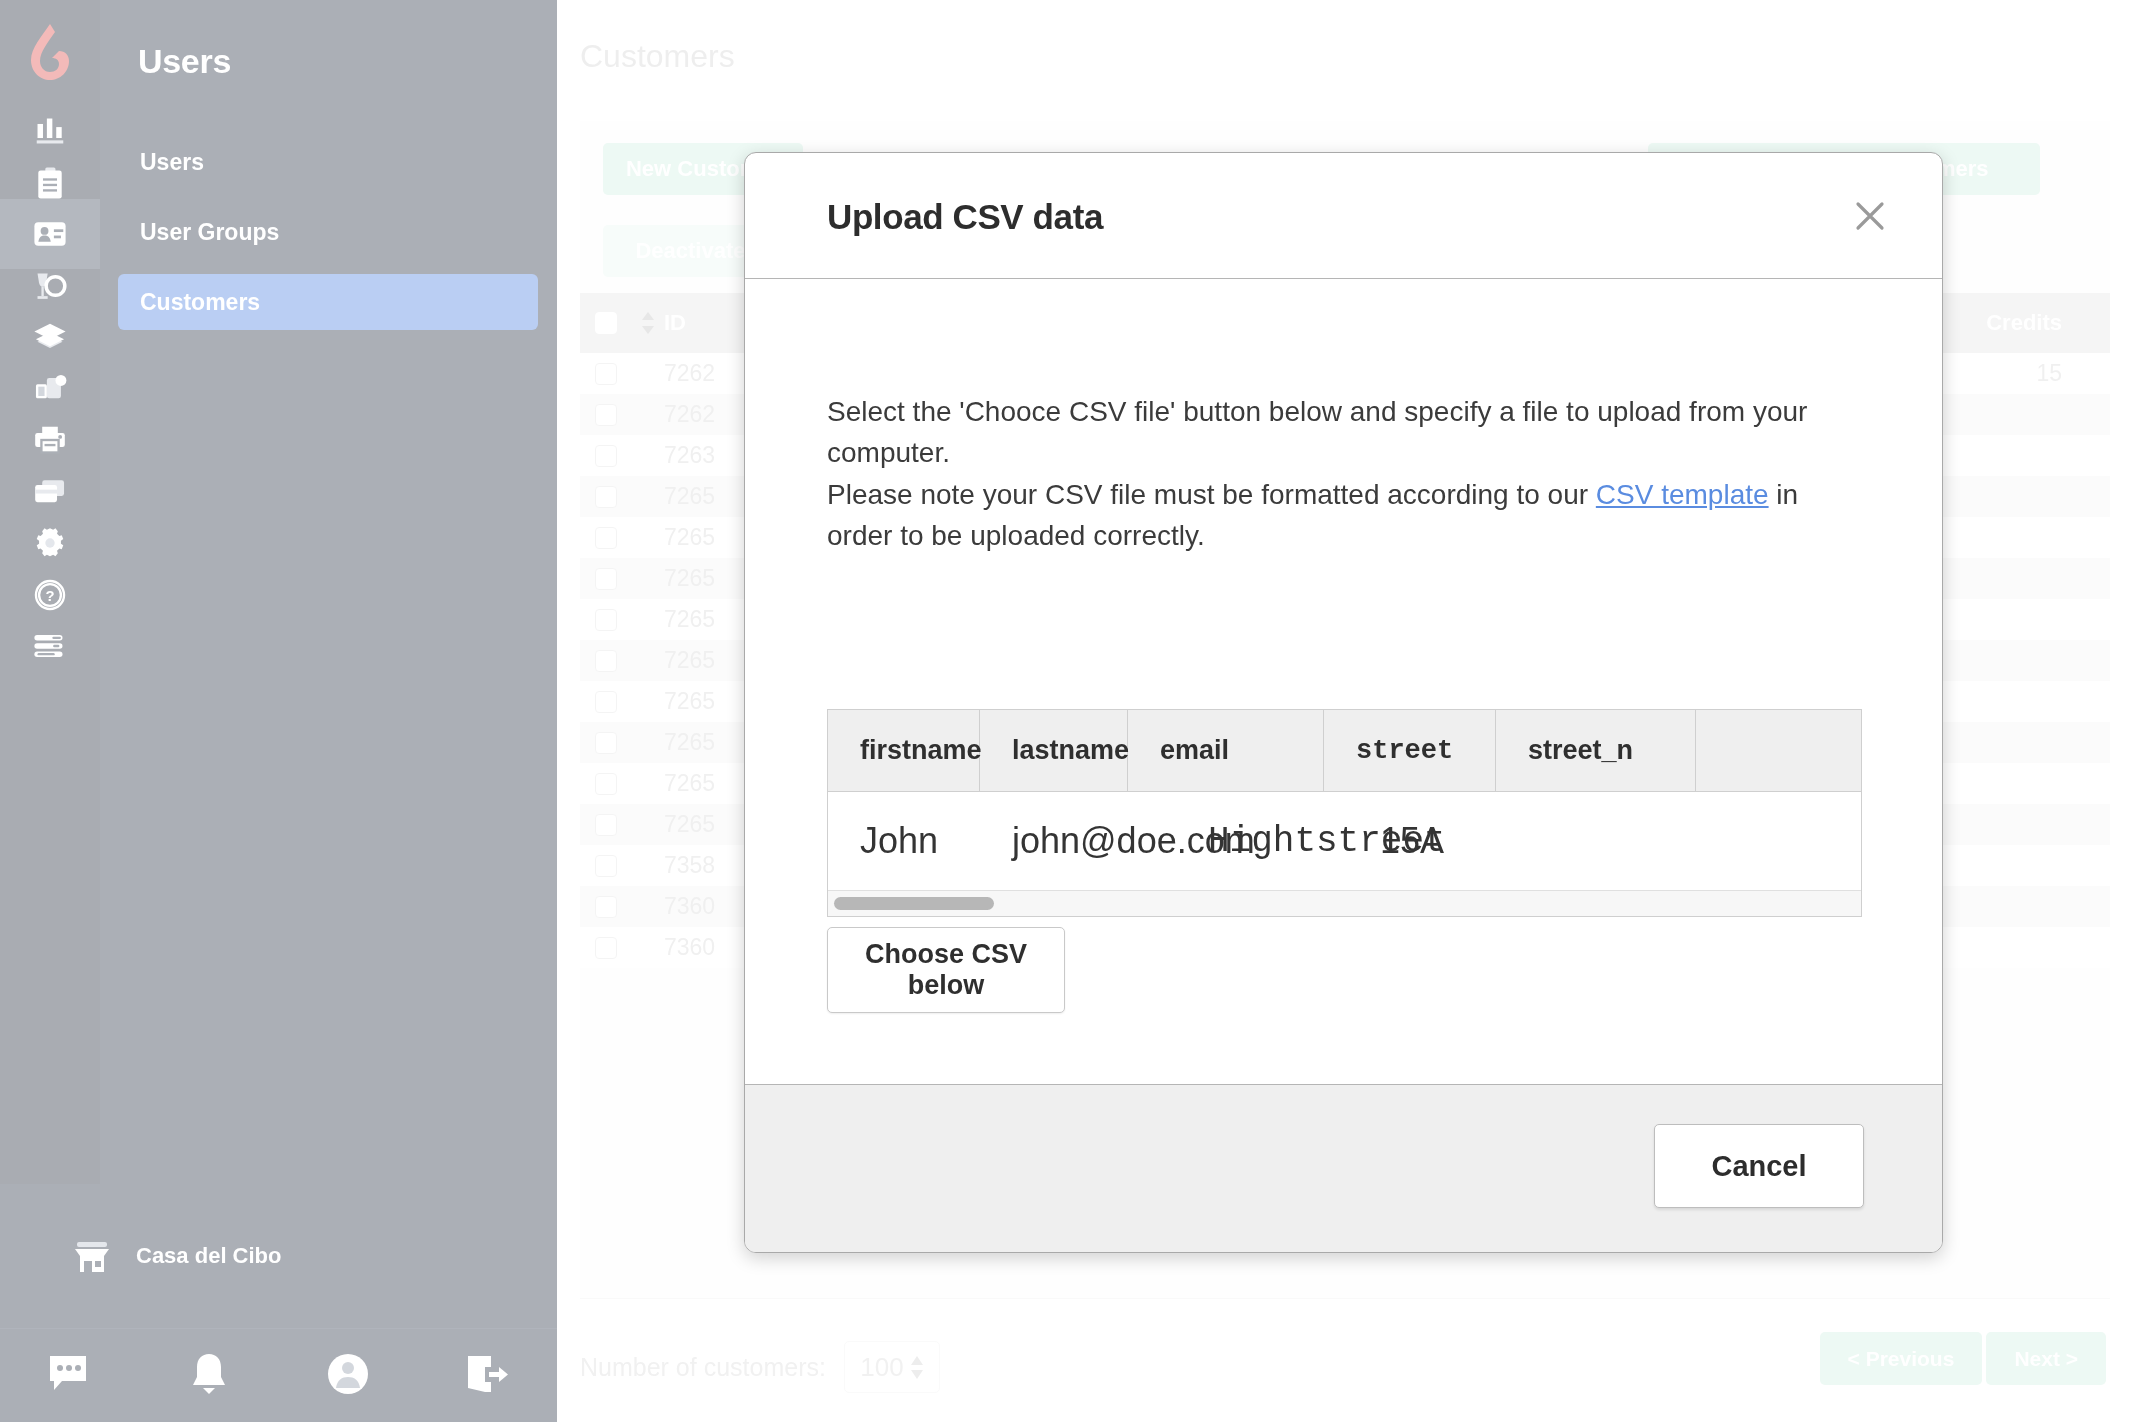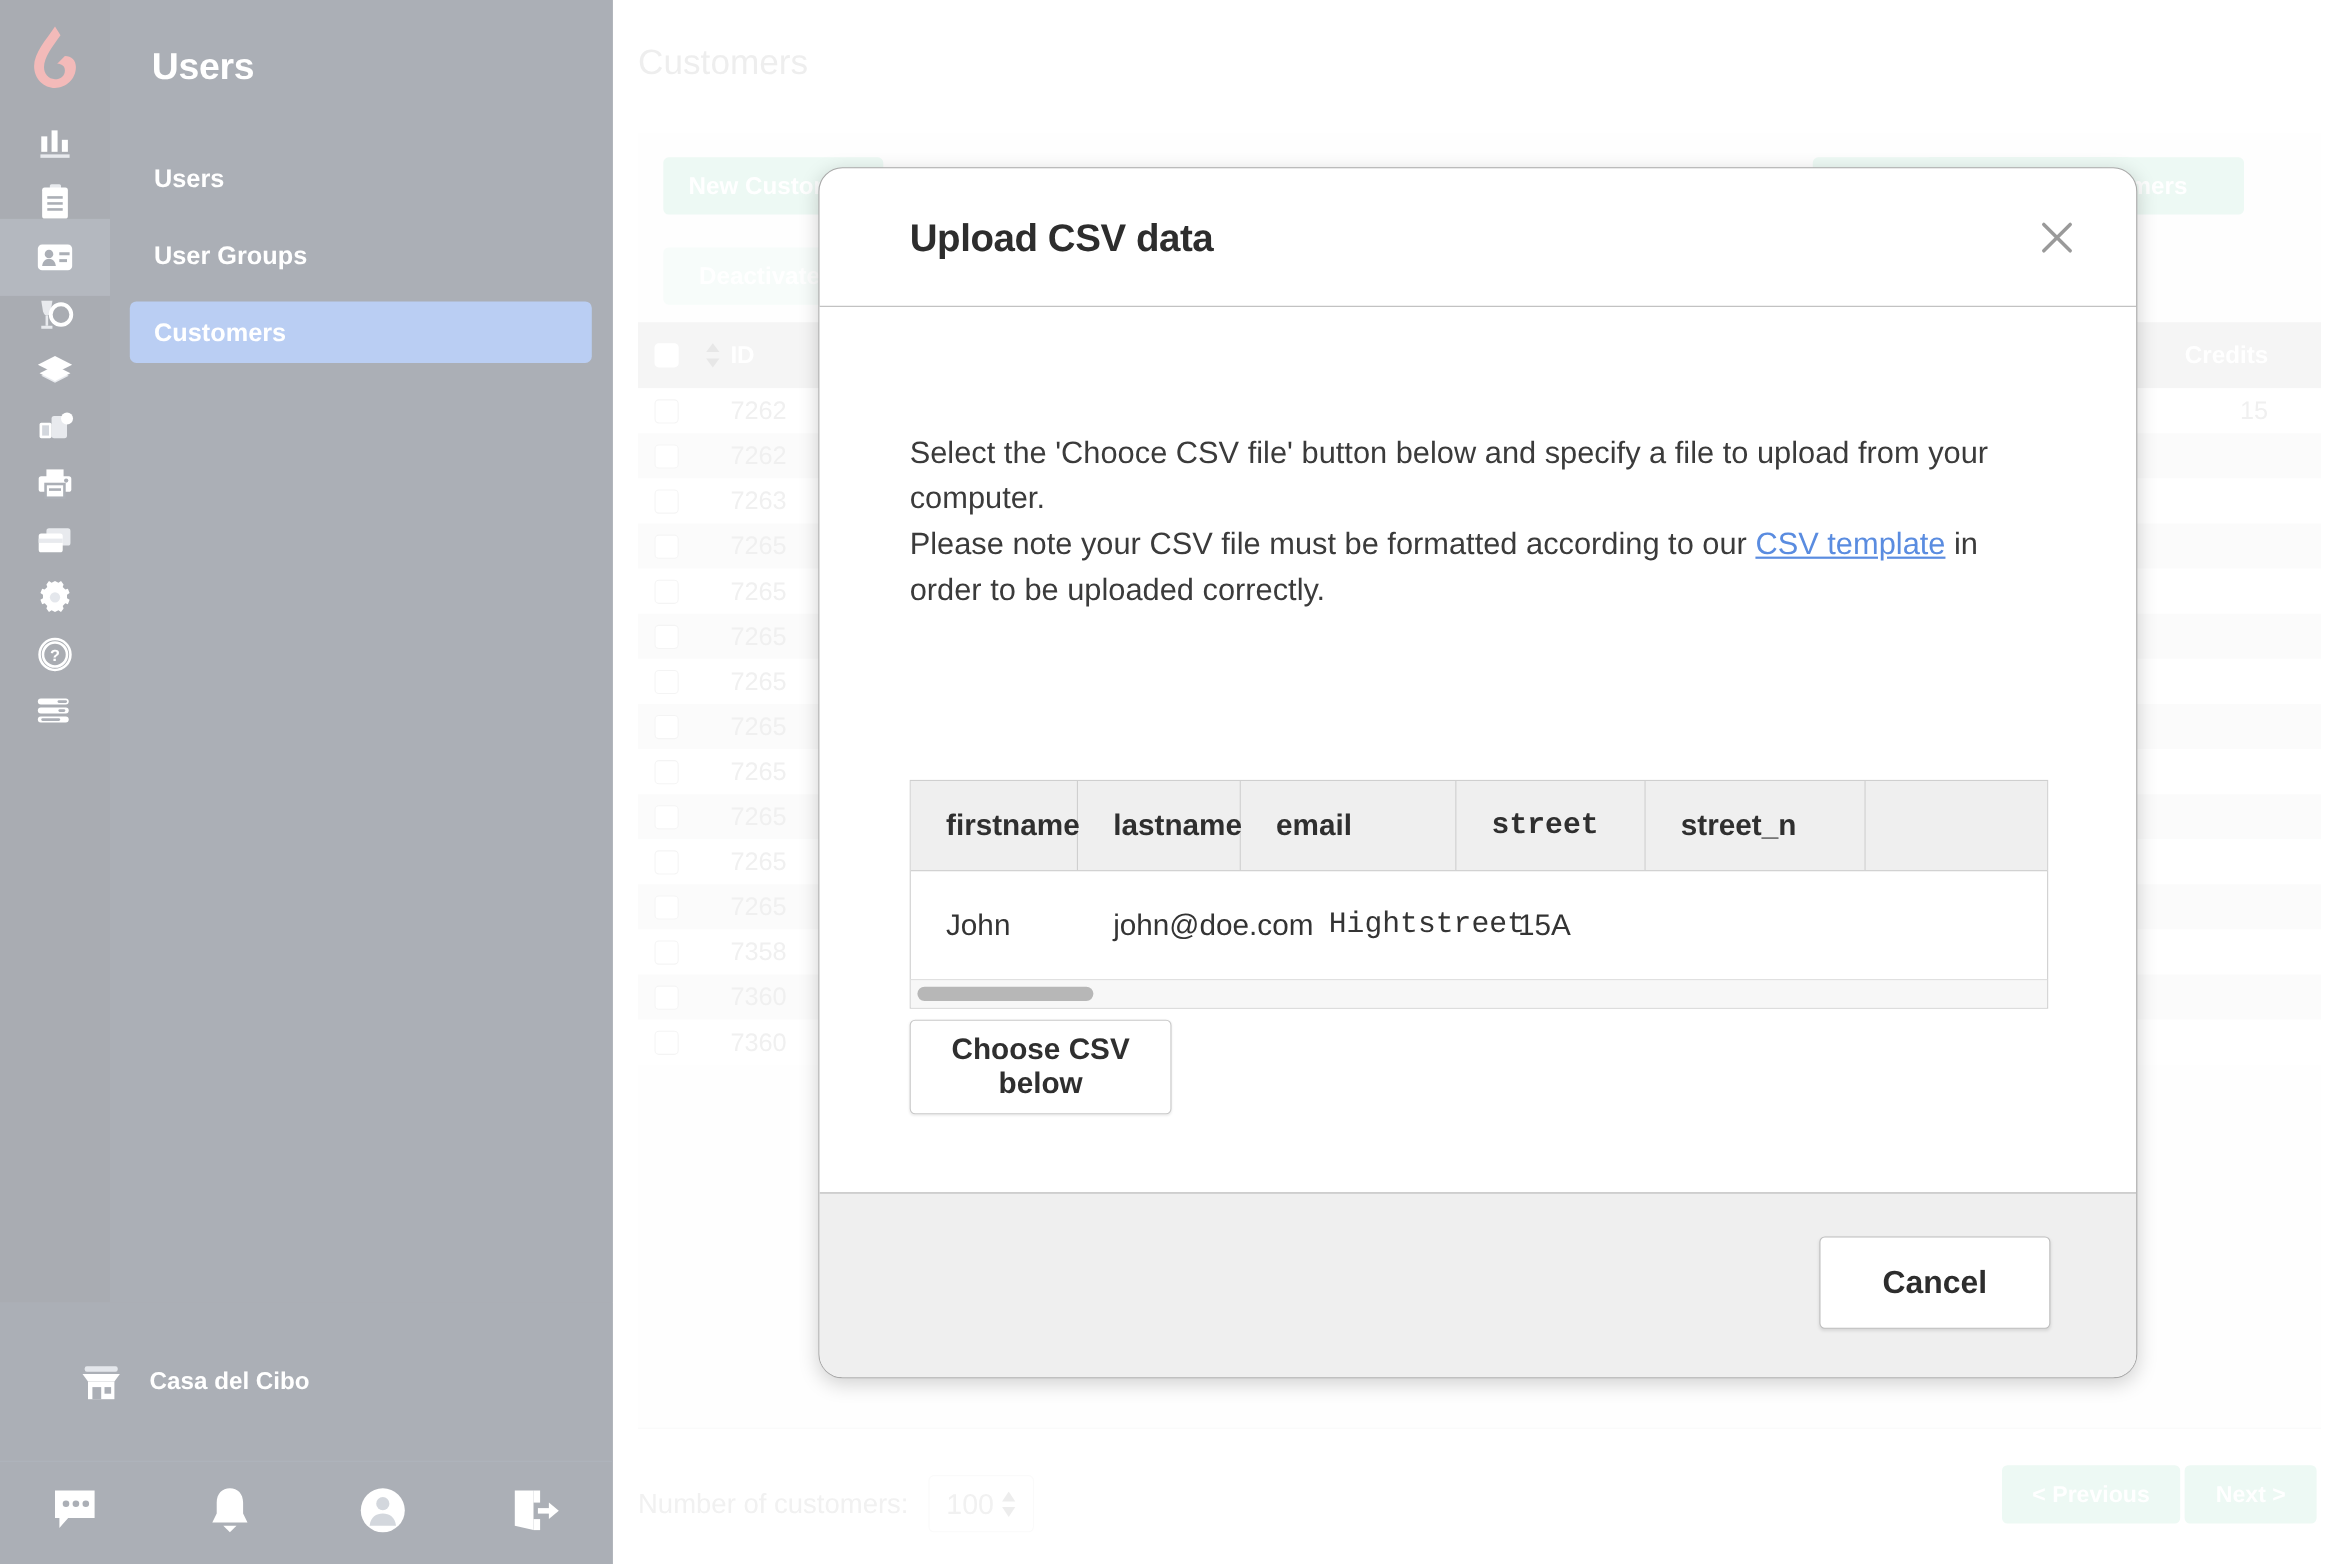--- a/index.html
+++ b/index.html
@@ -163,21 +163,21 @@
   .modal-backdrop {
     position: absolute; left: 0; top: 0;
     width: 2134px; height: 1422px;
     background: rgba(255,255,255,0.62);
   }
   .modal {
     position: absolute; left: 744px; top: 152px;
     width: 1199px; height: 1101px;
     background: #ffffff;
     border: 1px solid #a9a9a9;
-    border-radius: 22px;
+    border-radius: 12px;
     box-shadow: 0 5px 18px rgba(0,0,0,0.18);
     overflow: hidden;
   }
   .modal-header {
     position: relative;
     height: 126px;
     border-bottom: 1px solid #b5b5b5;
   }
   .modal-title {
     position: absolute; left: 82px; top: 44px;
@@ -219,21 +219,21 @@
     display: flex; align-items: center;
     padding-left: 32px;
     font-size: 27px; font-weight: 700; color: #2f2f2f;
     border-right: 1px solid #cfcfcf;
     flex: 0 0 auto;
   }
   .csv-body { display: flex; height: 98px; }
   .csv-body div {
     display: flex; align-items: center;
     padding-left: 32px;
-    font-size: 27px; color: #343434;
+    font-size: 36px; color: #343434;
     flex: 0 0 auto;
   }
   .csv-c0 { width: 152px; }
   .csv-c1 { width: 148px; }
   .csv-c2 { width: 196px; }
   .csv-c3 { width: 172px; font-family: Liberation Mono, monospace; }
   .csv-c4 { width: 200px; }
   .csv-scroll {
     height: 26px; background: #f7f7f7;
     border-top: 1px solid #e0e0e0;

